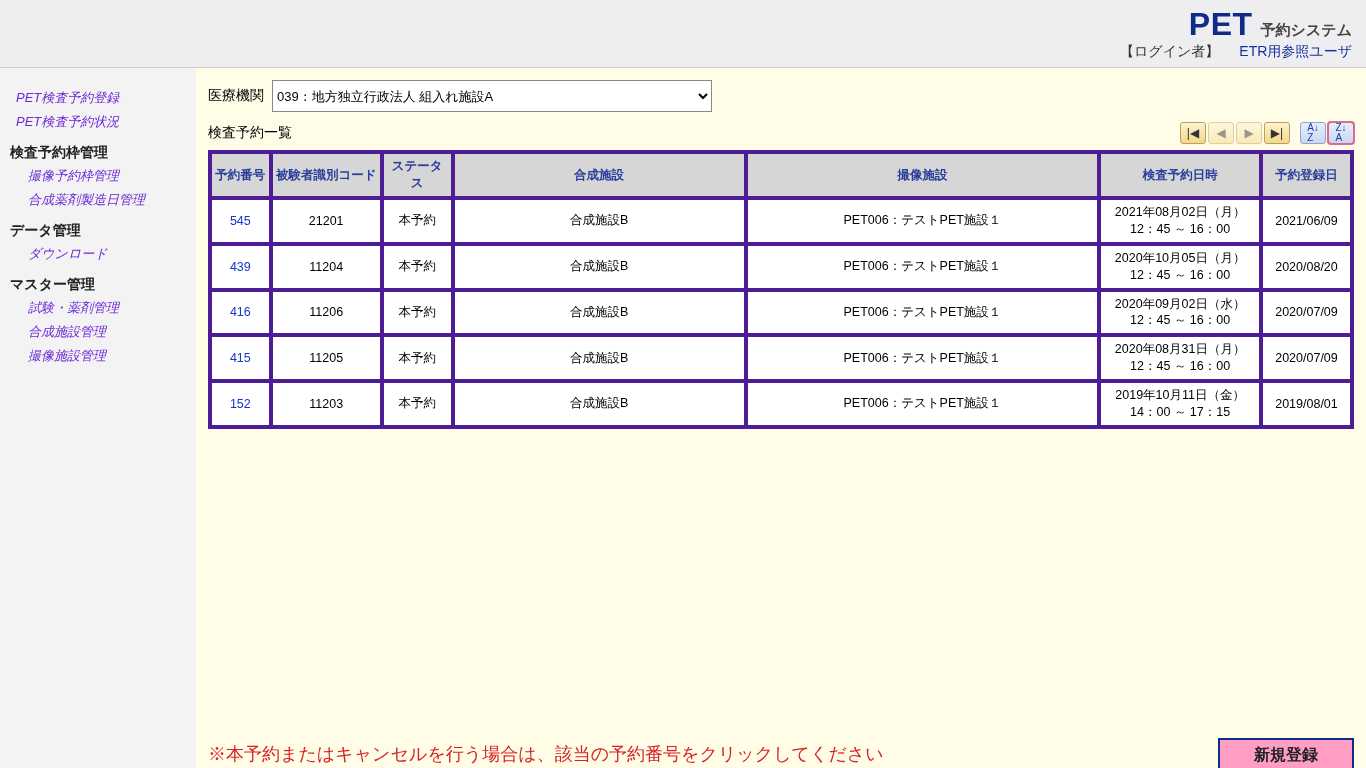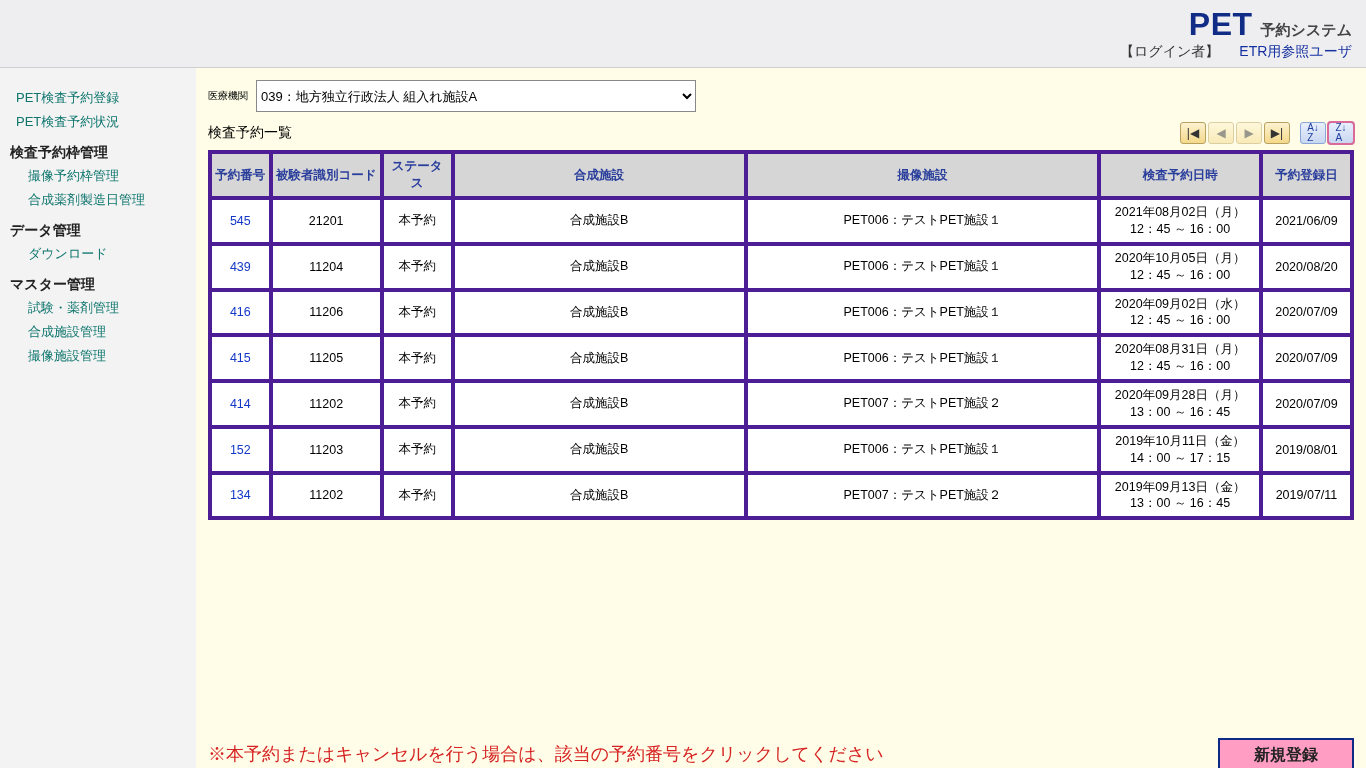--- a/index.html
+++ b/index.html
@@ -20,32 +20,32 @@
   .userbox .label { color: #333; }
 
   .shell { display: flex; height: calc(100% - 52px); }
 
   .sidebar {
     width: 196px; flex: none;
     background: #f3f3f3;
     padding: 18px 6px 6px 6px;
     font-size: 13px;
   }
-  .nav-link { color: #0f766e; padding: 3px 0 3px 10px; cursor: pointer; }
+  .nav-link { color: #6d28d9; padding: 3px 0 3px 10px; cursor: pointer; font-style: italic; }
   .nav-link.sub { padding-left: 22px; }
   .nav-heading { font-weight: 700; color: #222; padding: 10px 0 2px 4px; font-size: 14px; }
 
   .main {
     flex: 1;
     background: #fffde7;
     position: relative;
     padding: 12px 12px 0 12px;
   }
   .filterrow { display: flex; align-items: center; gap: 8px; margin-bottom: 10px; }
-  .filterrow .lbl { font-size: 10px; }
+  .filterrow .lbl { font-size: 14px; }
   .filterrow select {
     width: 440px; height: 32px; font-size: 13px;
     background: #fff; border: 1px solid #888;
   }
 
   .listhead { display: flex; align-items: center; justify-content: space-between; margin-bottom: 6px; }
   .listhead .title { font-size: 14px; }
   .navbtns { display: flex; gap: 2px; align-items: center; }
   .navbtn {
     width: 26px; height: 22px;
@@ -202,45 +202,27 @@
           <tr>
             <td class="link"><a href="#">415</a></td>
             <td>11205</td>
             <td>本予約</td>
             <td>合成施設B</td>
             <td>PET006：テストPET施設１</td>
             <td class="twoline">2020年08月31日（月）<br>12：45 ～ 16：00</td>
             <td>2020/07/09</td>
           </tr>
           <tr>
-            <td class="link"><a href="#">414</a></td>
-            <td>11202</td>
-            <td>本予約</td>
-            <td>合成施設B</td>
-            <td>PET007：テストPET施設２</td>
-            <td class="twoline">2020年09月28日（月）<br>13：00 ～ 16：45</td>
-            <td>2020/07/09</td>
-          </tr>
-          <tr>
             <td class="link"><a href="#">152</a></td>
             <td>11203</td>
             <td>本予約</td>
             <td>合成施設B</td>
             <td>PET006：テストPET施設１</td>
             <td class="twoline">2019年10月11日（金）<br>14：00 ～ 17：15</td>
             <td>2019/08/01</td>
           </tr>
-          <tr>
-            <td class="link"><a href="#">134</a></td>
-            <td>11202</td>
-            <td>本予約</td>
-            <td>合成施設B</td>
-            <td>PET007：テストPET施設２</td>
-            <td class="twoline">2019年09月13日（金）<br>13：00 ～ 16：45</td>
-            <td>2019/07/11</td>
-          </tr>
         </tbody>
     </table>
 
     <div class="footnote">※本予約またはキャンセルを行う場合は、該当の予約番号をクリックしてください</div>
     <div class="newbtn">新規登録</div>
   </div>
 </div>
 
 </body></html>

